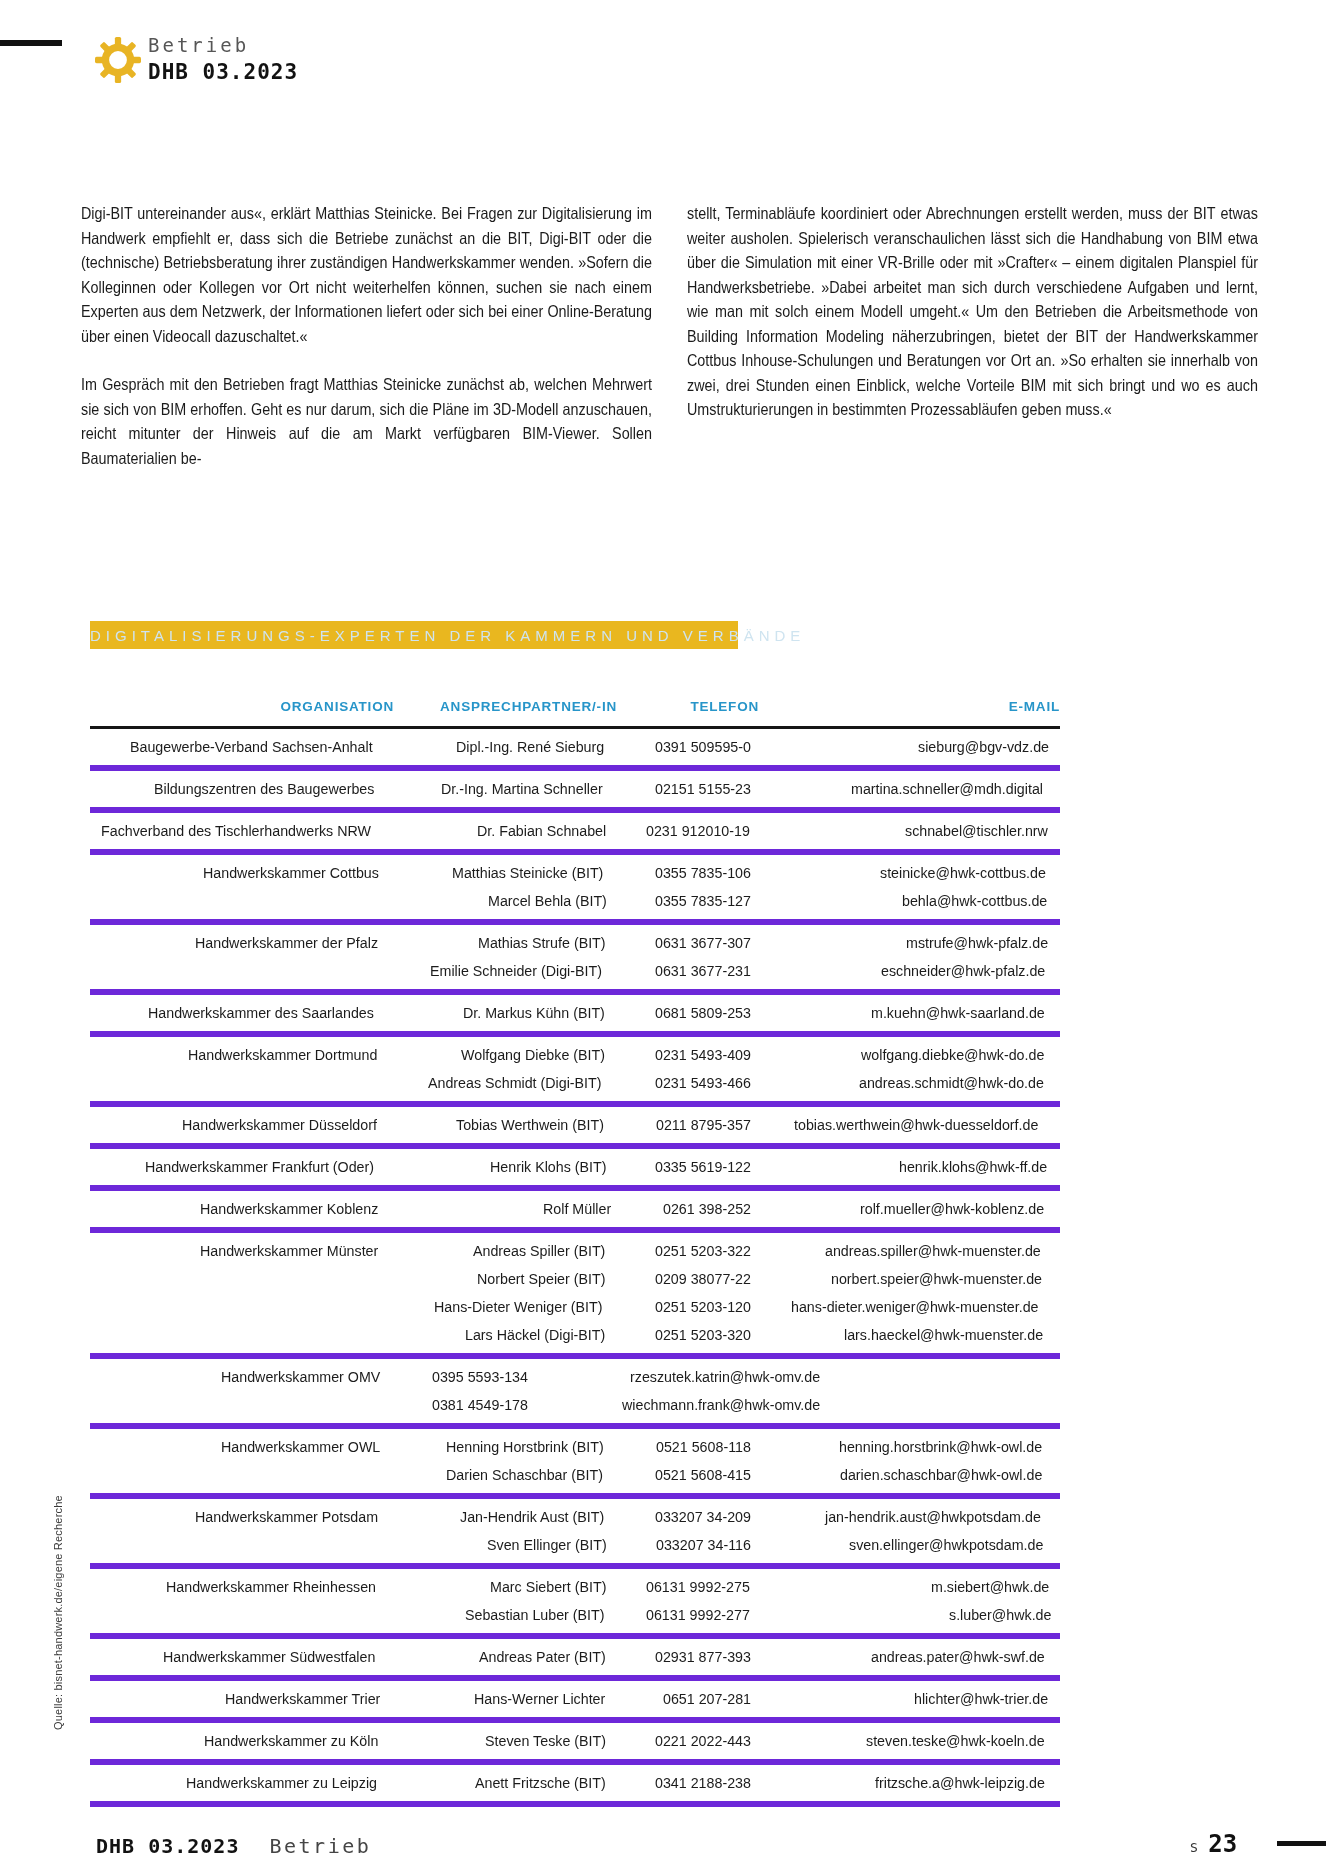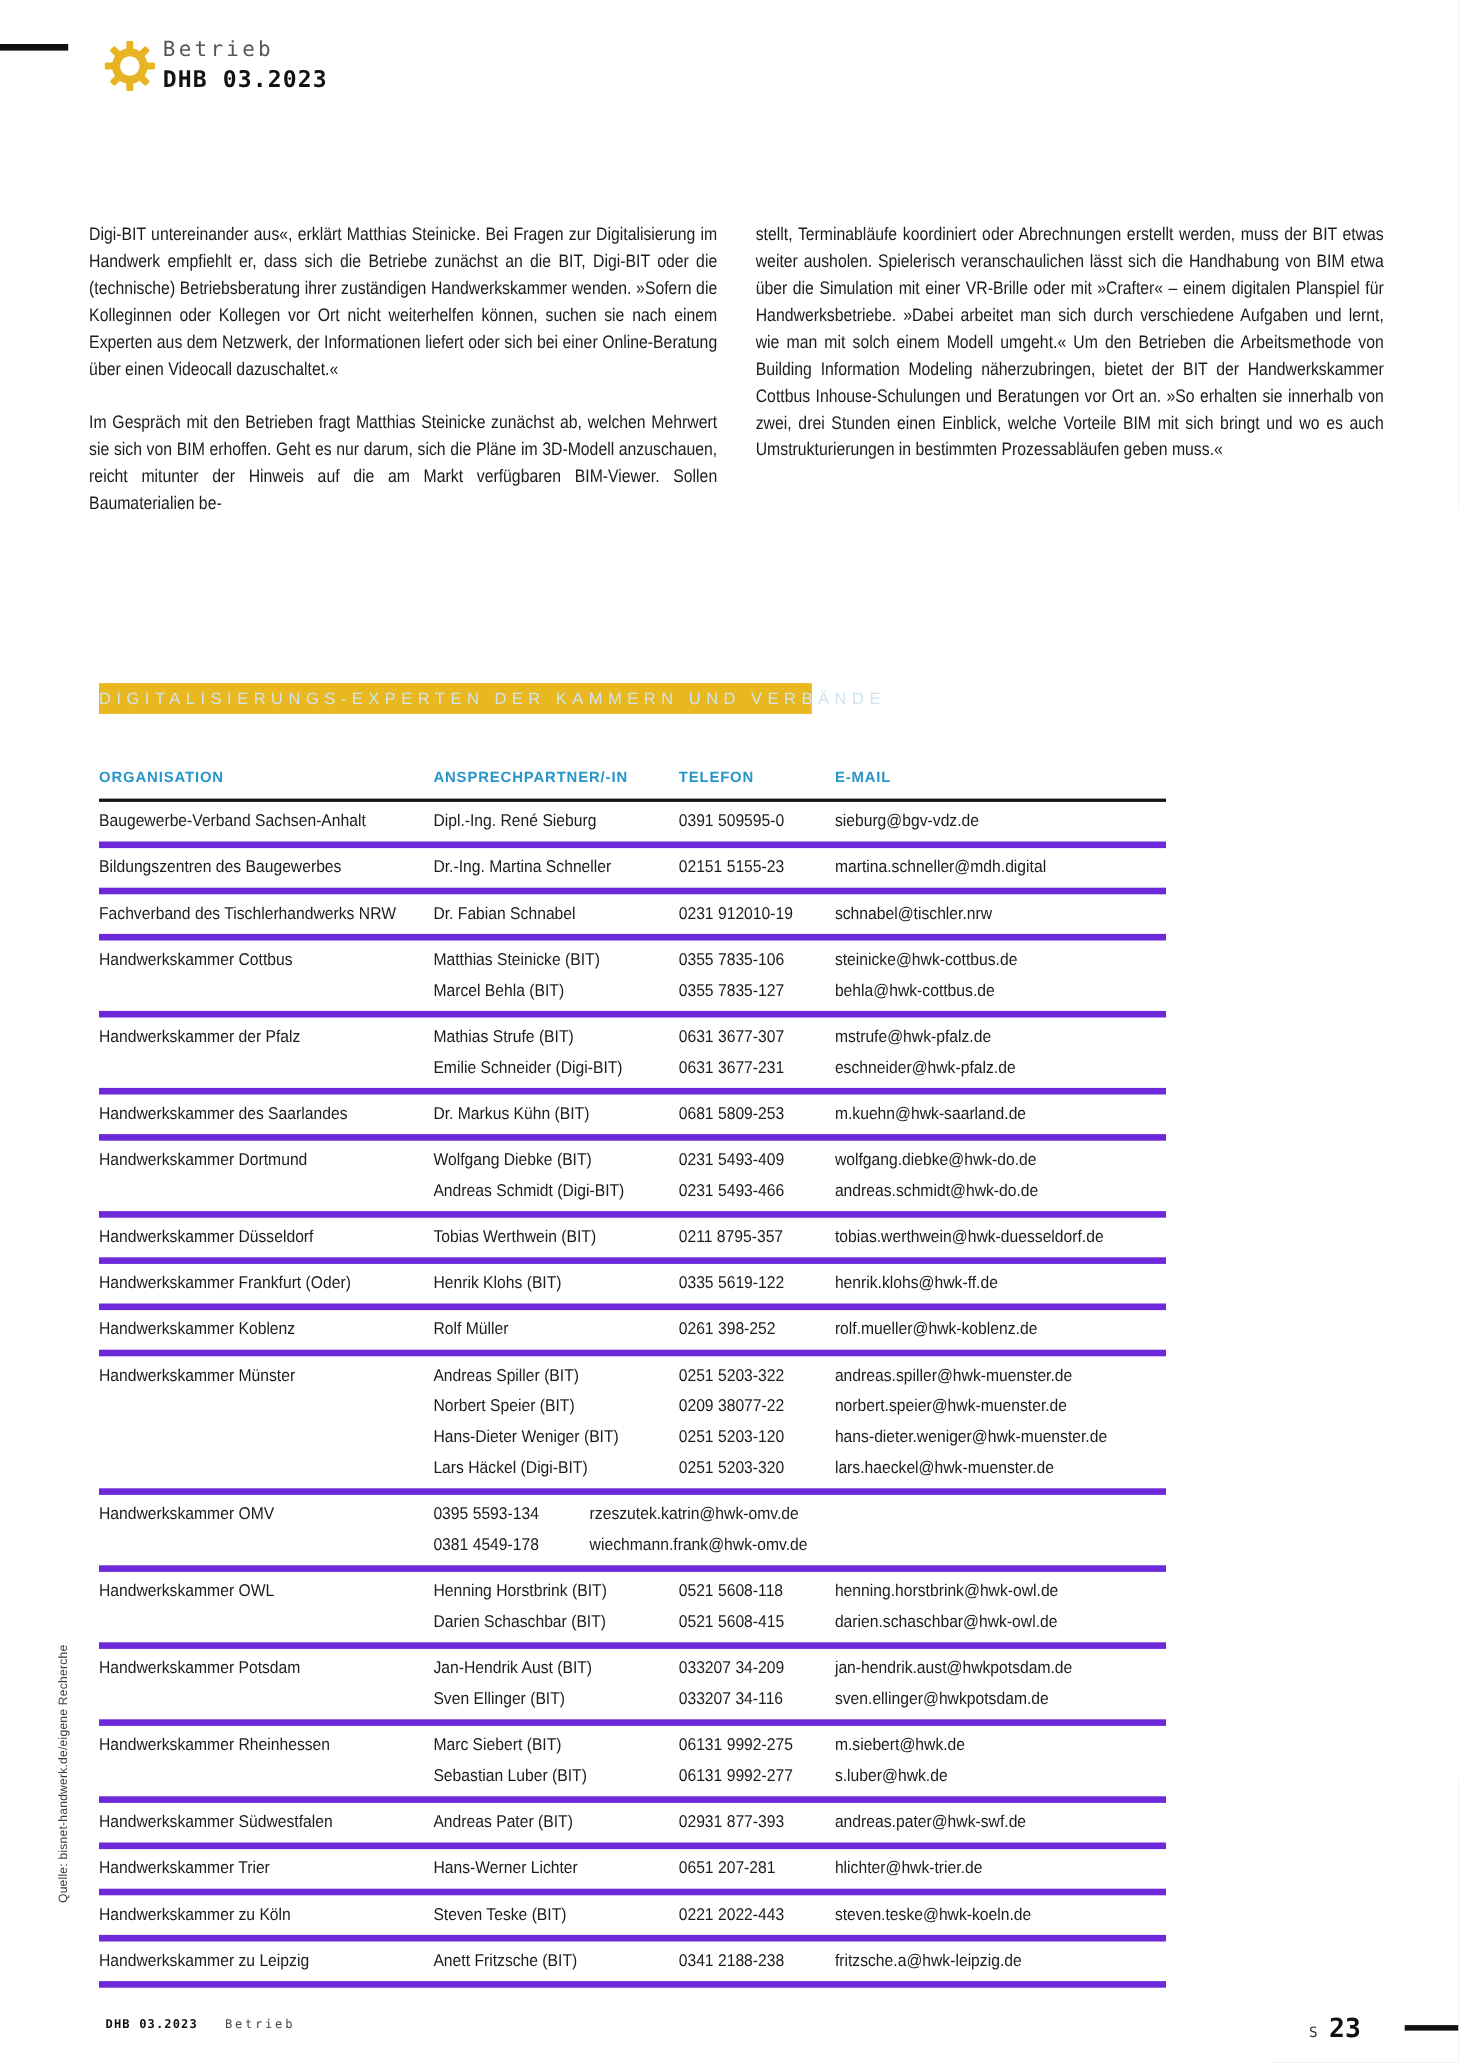--- a/index.html
+++ b/index.html
@@ -19,40 +19,40 @@
   .col{width:571px;}
   .condense{width:656px;transform:scaleX(0.8704);transform-origin:0 0;}
   .para{font-size:16.5px;line-height:24.5px;text-align:justify;color:#1b1b1b;margin:0 0 24px 0;}
 
   
   #banner{position:absolute;left:90px;top:621px;width:648px;height:28px;background:#e9b71f;
           display:flex;align-items:center;
           font-size:15px;letter-spacing:5px;color:#cfe4f0;white-space:nowrap;}
 
   
-  #table{position:absolute;left:90px;top:696px;width:970px;}
+  #table{position:absolute;left:90px;top:696px;width:970px;text-align:right;}
   .thead{display:flex;line-height:22px;padding-bottom:8px;border-bottom:3px solid #151515;
          font-size:13.5px;font-weight:bold;letter-spacing:0.8px;color:#2795c9;}
   .td{flex:none;}
   .c-org{width:304px;}
   .c-name{width:223px;}
   .c-phone{width:142px;}
   .c-mail{width:301px;}
   .trow{display:flex;border-bottom:6px solid #6d28d9;padding:4px 0;font-size:15.5px;}
   .trow .td{line-height:28px;}
   .cline{height:28px;line-height:28px;white-space:nowrap;}
   .cx{display:inline-block;transform:scaleX(0.92);transform-origin:0 50%;white-space:nowrap;}
 
   
   #source{position:absolute;left:52px;top:1730px;transform:rotate(-90deg);
           transform-origin:0 0;font-size:11px;color:#3a3a3a;letter-spacing:0.2px;
           white-space:nowrap;}
 
   
-  #footer-left{position:absolute;left:96px;top:1834px;font-family:"DejaVu Sans Mono",monospace;font-size:11px;}
+  #footer-left{position:absolute;left:96px;top:1834px;font-family:"DejaVu Sans Mono",monospace;font-size:20px;}
   #footer-issue{font-weight:bold;letter-spacing:1px;color:#121212;}
   #footer-section{margin-left:18px;color:#454545;letter-spacing:2.5px;}
   #footer-page{position:absolute;left:1190px;top:1830px;}
   #footer-page .s{font-size:13px;color:#333;font-family:"DejaVu Sans Mono",monospace;}
   #footer-page .n{font-size:24px;font-weight:bold;color:#111;font-family:"DejaVu Sans Mono",monospace;margin-left:6px;}
   #footer-bar{position:absolute;left:1277px;top:1841px;width:49px;height:5px;background:#111;}
 </style>
 </head>
 <body>
 

